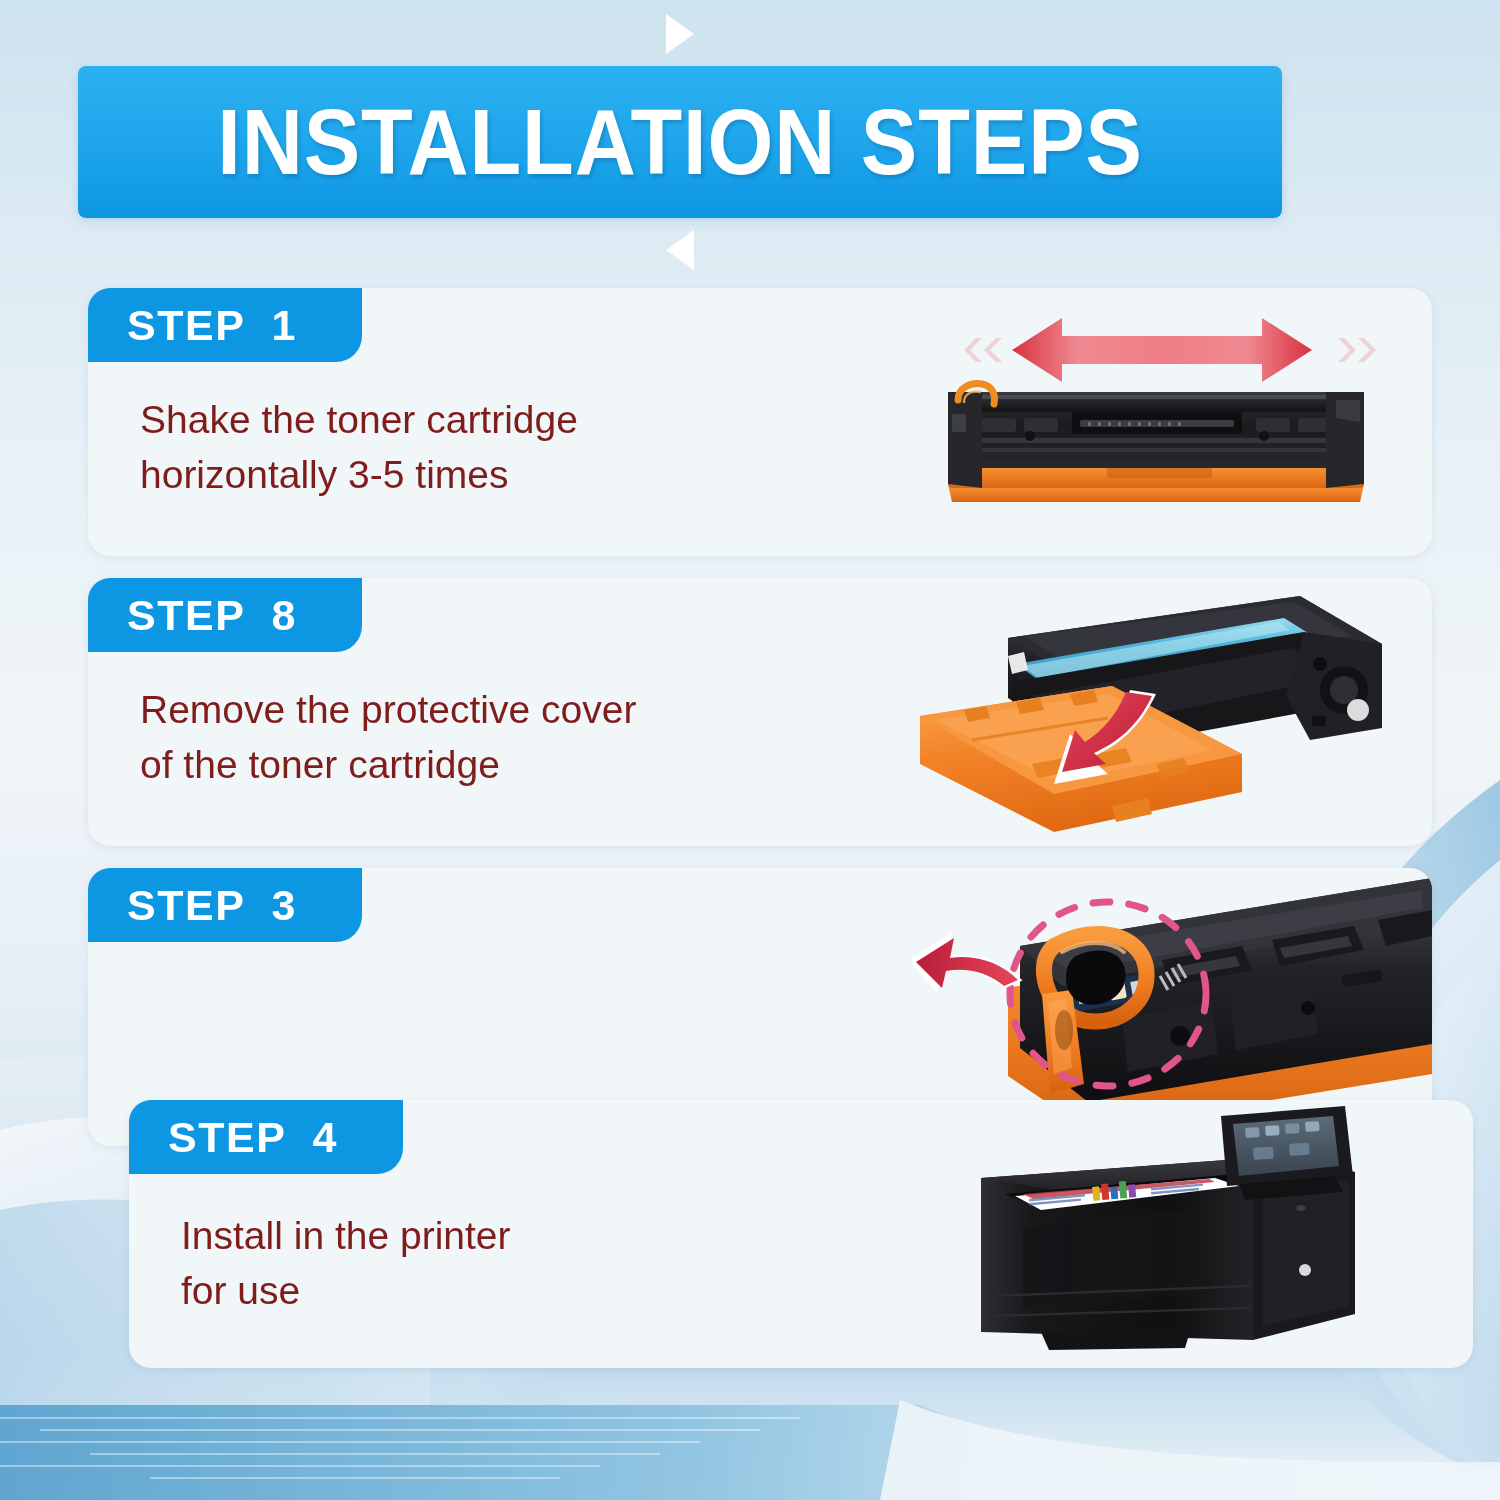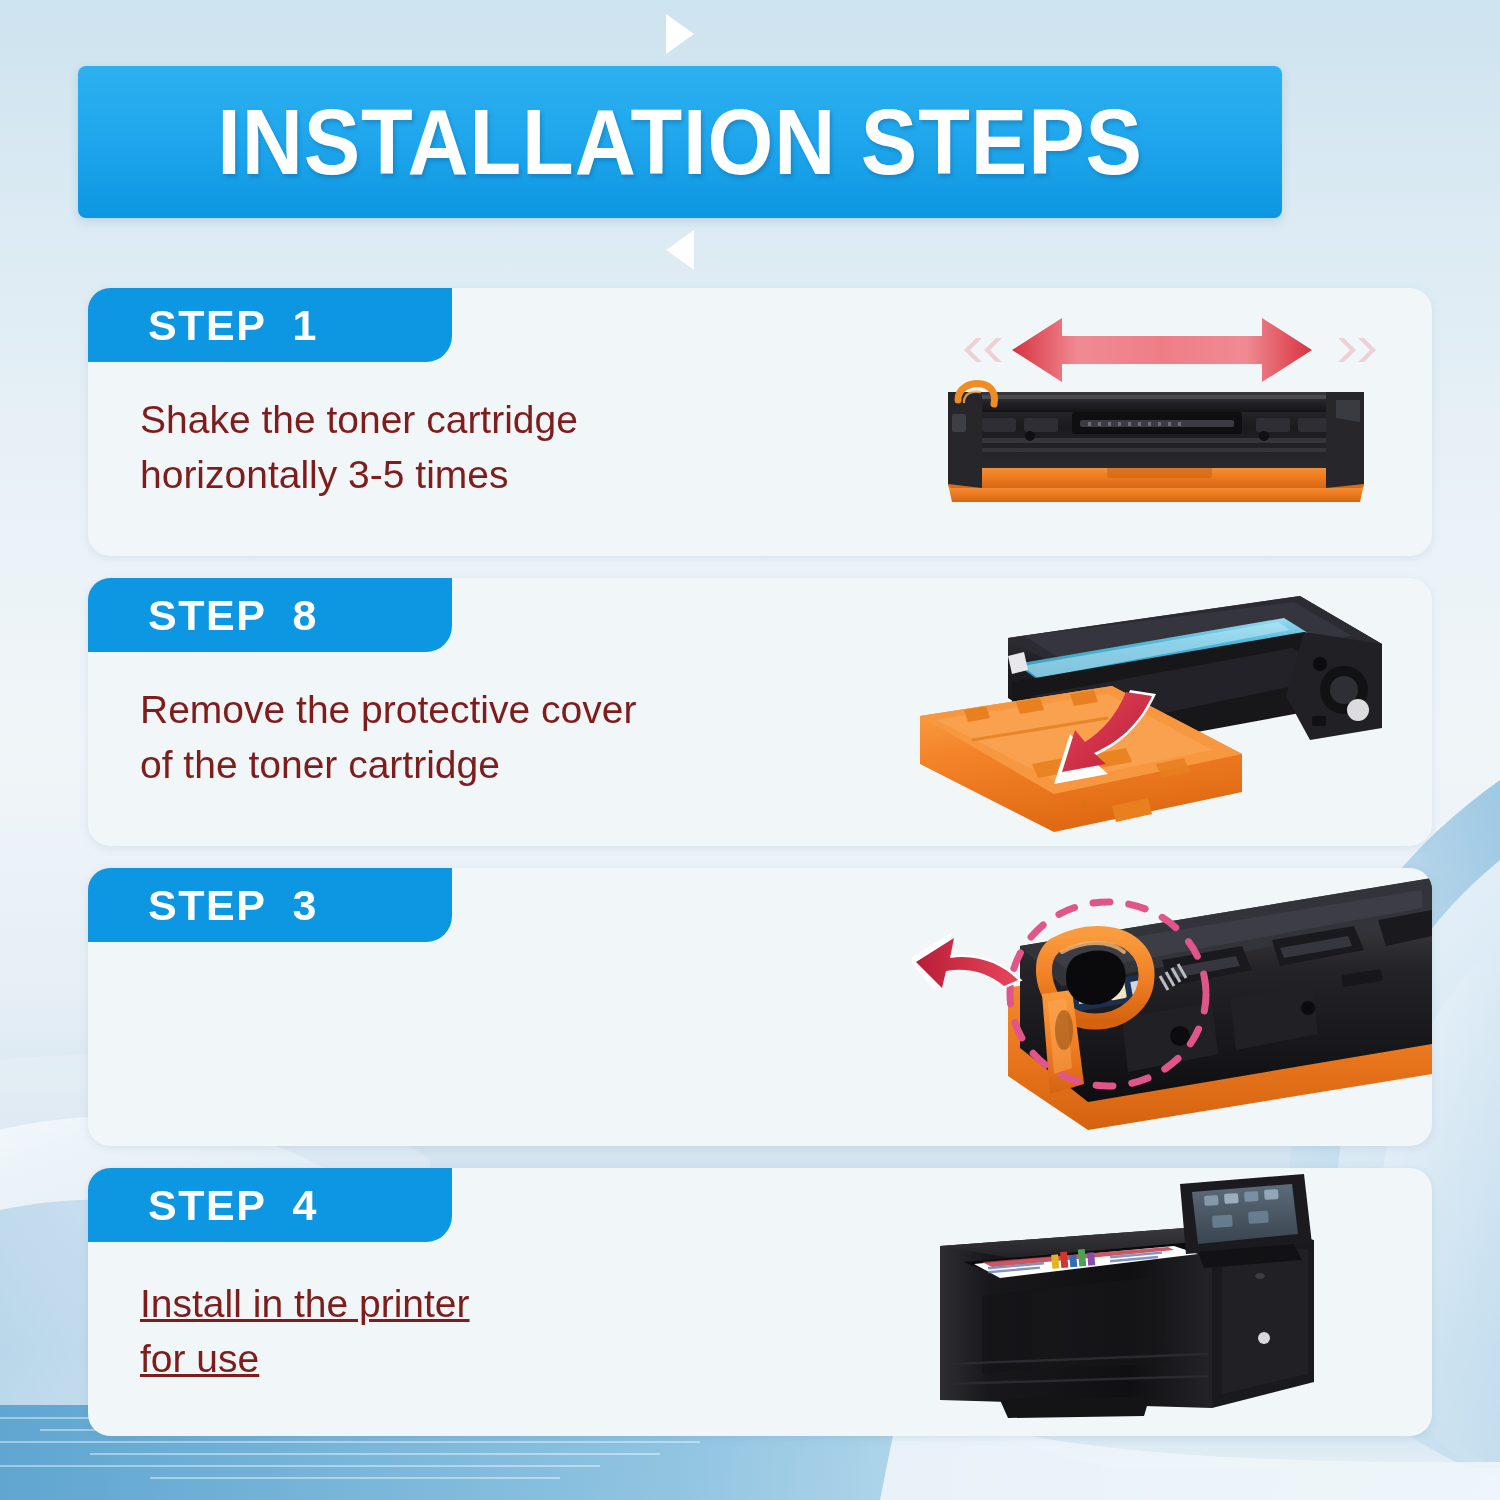--- a/index.html
+++ b/index.html
@@ -84,35 +84,35 @@
     position: absolute;
     left: 88px;
     width: 1344px;
     background: #f1f6f8;
     border-radius: 22px;
     box-shadow: 0 2px 9px rgba(70,120,160,0.13);
   }
   .card-1 { top: 288px; height: 268px; }
   .card-2 { top: 578px; height: 268px; }
   .card-3 { top: 868px; height: 278px; }
-  .card-4 { top: 1168px; height: 268px; }
+  .card-4 { top: 1100px; height: 268px; margin-left: 41px; }
 
   .step-tab {
     position: absolute;
     left: 0;
     top: 0;
     height: 74px;
-    width: 364px;
+    width: 274px;
     background: #0d96e2;
     border-top-left-radius: 22px;
     border-bottom-right-radius: 26px;
     display: flex;
     align-items: center;
     box-sizing: border-box;
-    padding-left: 60px;
+    padding-left: 39px;
     z-index: 3;
   }
   .step-tab-label {
     color: #ffffff;
     font-size: 43px;
     font-weight: 700;
     letter-spacing: 1.5px;
     white-space: pre;
   }
 
@@ -121,21 +121,21 @@
     left: 52px;
     top: 104px;
     width: 780px;
     color: #7f1d1d;
     font-size: 39px;
     line-height: 1.42;
     font-weight: 400;
     white-space: pre-line;
   }
   .card-3 .step-text { top: 114px; }
-  .card-4 .step-text { top: 108px; text-decoration: underline; }
+  .card-4 .step-text { top: 108px; }
 
   .art {
     position: absolute;
     right: 0;
     top: 0;
     height: 100%;
     width: 520px;
     overflow: hidden;
     border-top-right-radius: 22px;
     border-bottom-right-radius: 22px;

